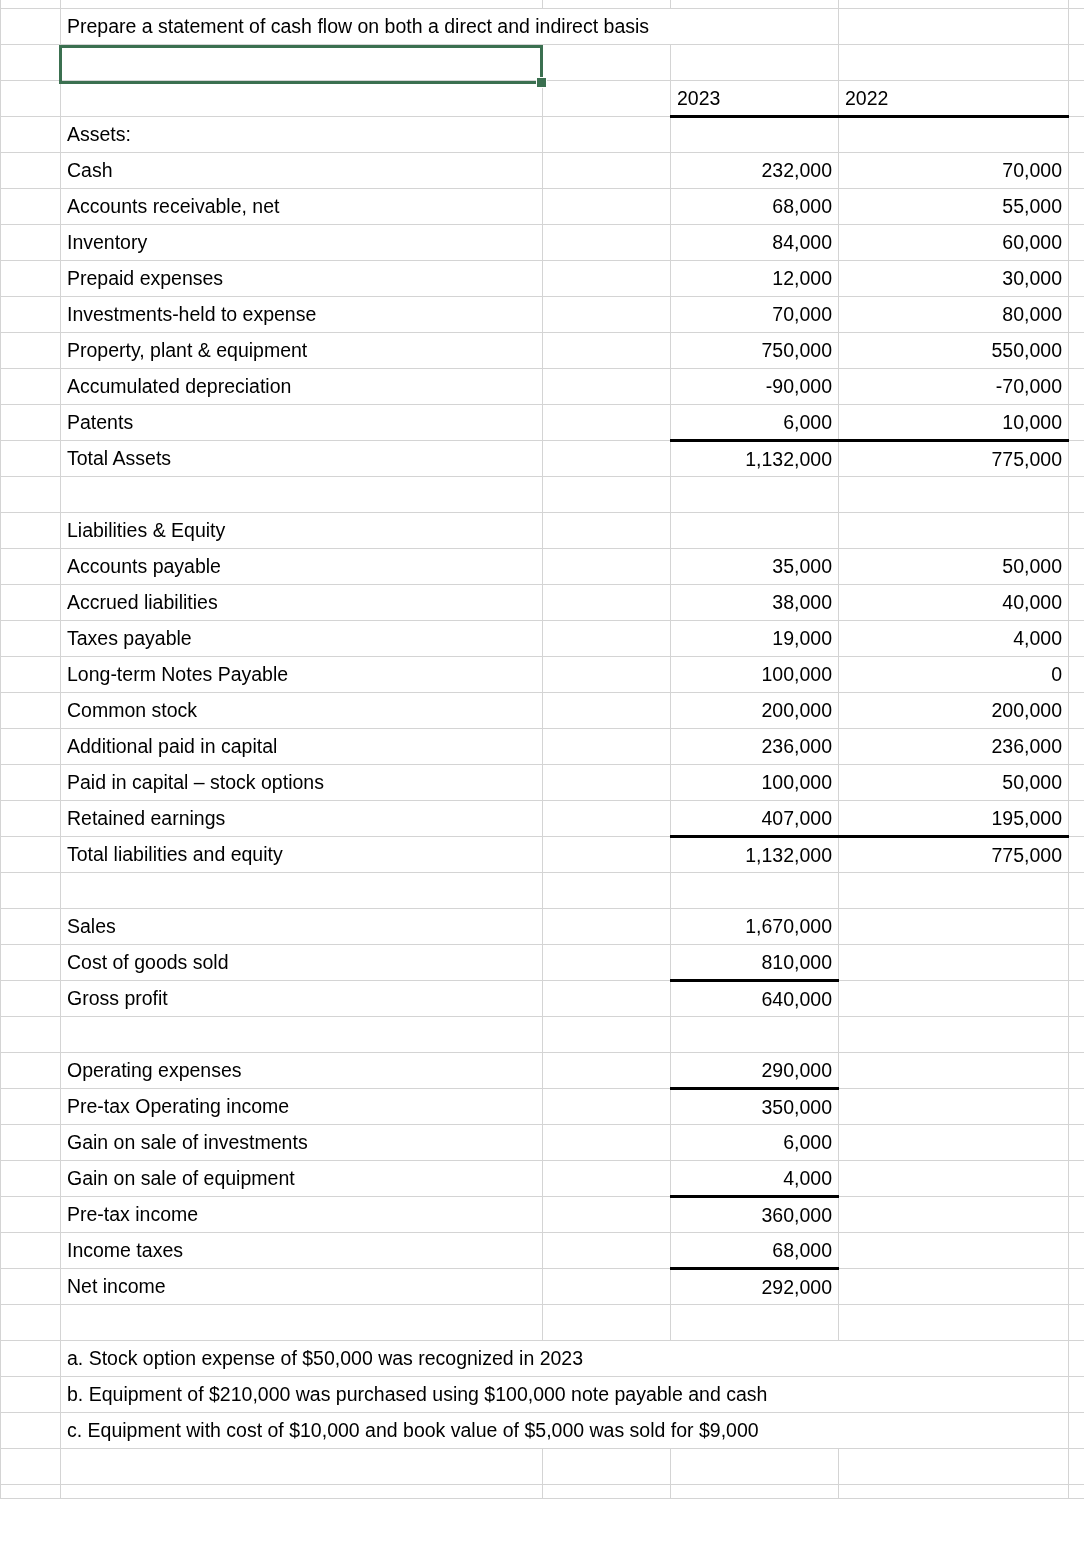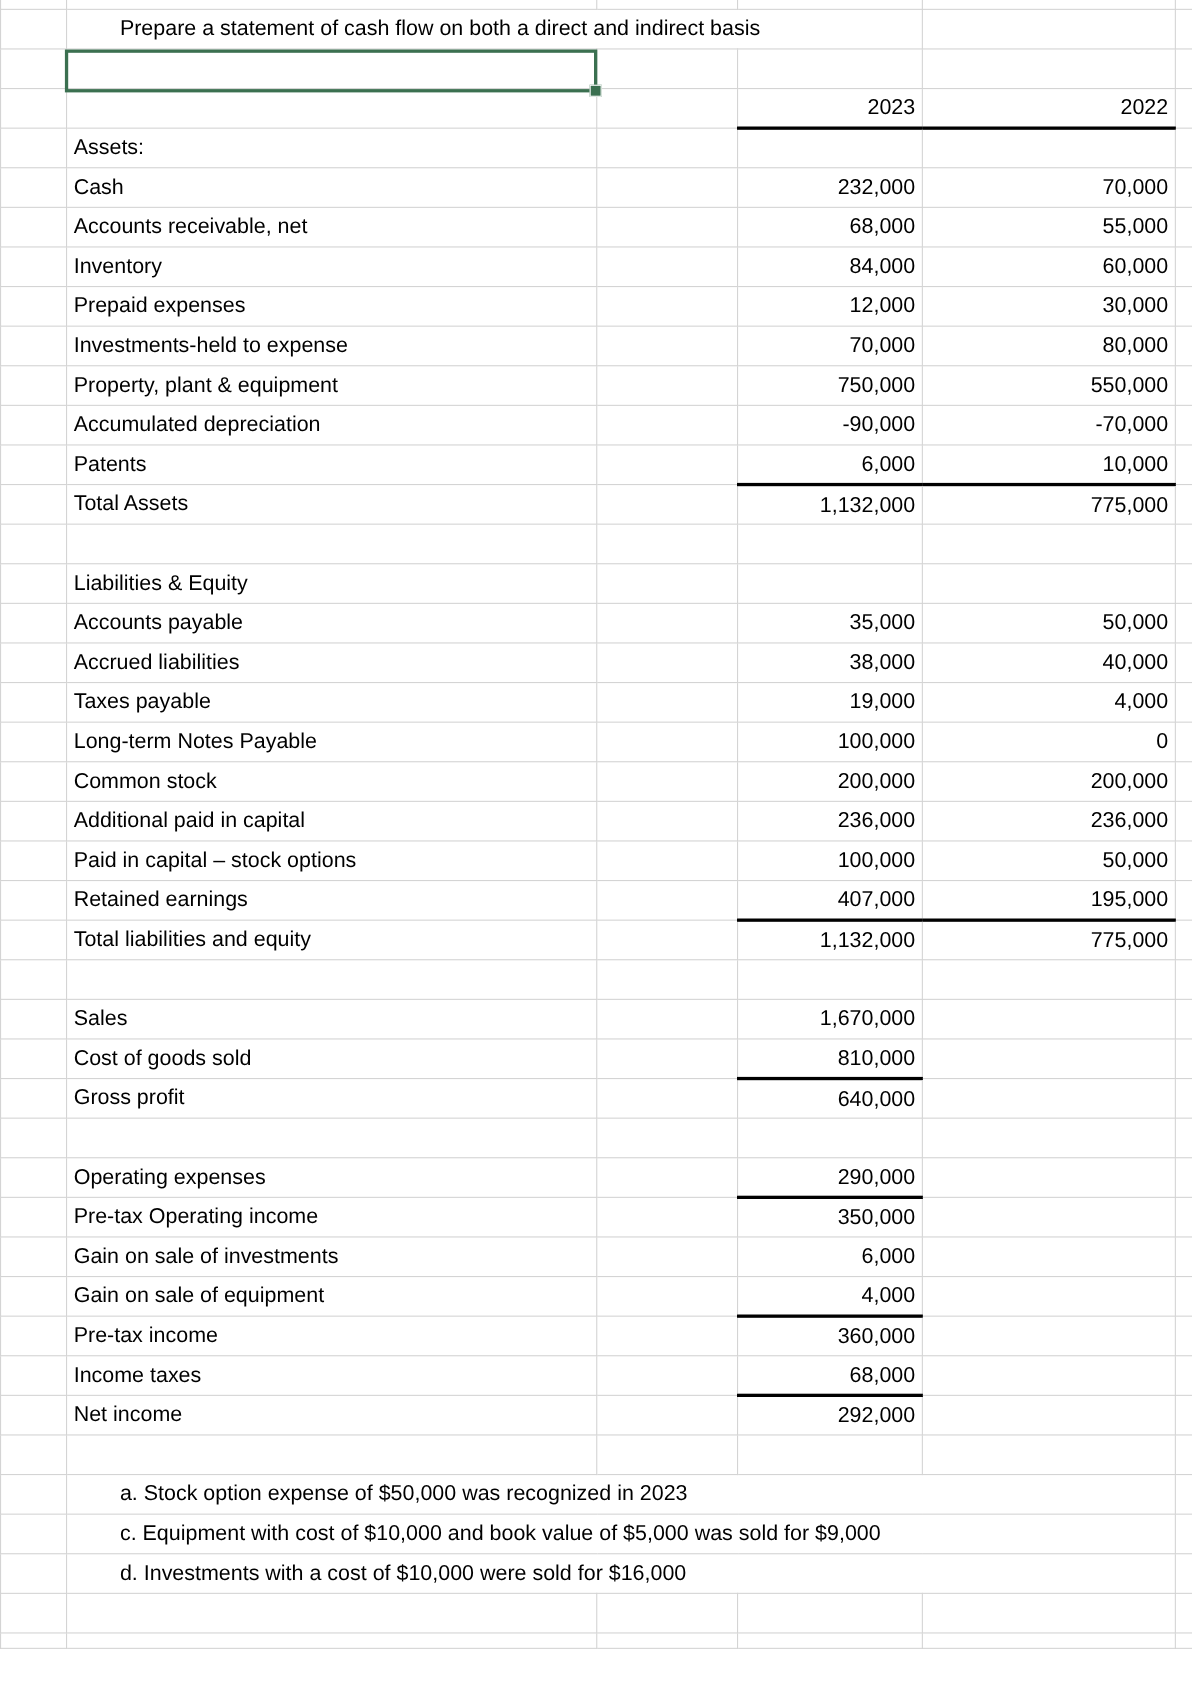--- a/index.html
+++ b/index.html
@@ -48,31 +48,30 @@
   }
   table.grid tr td:first-child {
     border-left: 1px solid #d4d4d4;
   }
 
   
   td.gutter { background: #ffffff; }
 
   td.label  { text-align: left; }
   td.num    { text-align: right; }
-  td.hdr    { text-align: right; font-weight: 400; }
+  td.hdr    { text-align: left; font-weight: 400; }
 
   
   td.spill { position: relative; overflow: visible; }
   td.spill > span.spilltext {
     position: absolute;
     left: 6px;
     top: 0;
     line-height: 34px;
     white-space: nowrap;
-    margin-left: 42px;
   }
 
   
   .rule-bottom { border-bottom: 3px solid #000000 !important; }
 
   .indent1 { padding-left: 12px; }
   .indent2 { padding-left: 20px; }
 
   
   #selection {
@@ -455,36 +454,36 @@
       </tr>
 
       <tr>
         <td class="gutter"></td>
         <td class="label spill" colspan="4">
           <span class="spilltext">a. Stock option expense of $50,000 was recognized in 2023</span>
         </td>
         <td></td>
       </tr>
 
+      <tr>
+        <td class="gutter"></td>
+        <td class="label spill" colspan="4">
+          <span class="spilltext">b. Equipment of $210,000 was purchased using $100,000 note payable and cash</span>
+        </td>
+        <td></td>
+      </tr>
 
       <tr>
         <td class="gutter"></td>
         <td class="label spill" colspan="4">
           <span class="spilltext">c. Equipment with cost of $10,000 and book value of $5,000 was sold for $9,000</span>
         </td>
         <td></td>
       </tr>
 
-      <tr>
-        <td class="gutter"></td>
-        <td class="label spill" colspan="4">
-          <span class="spilltext">d. Investments with a cost of $10,000 were sold for $16,000</span>
-        </td>
-        <td></td>
-      </tr>
 
       <tr>
         <td class="gutter"></td>
         <td class="label"></td>
         <td></td>
         <td class="num"></td>
         <td class="num"></td>
         <td></td>
       </tr>
 

